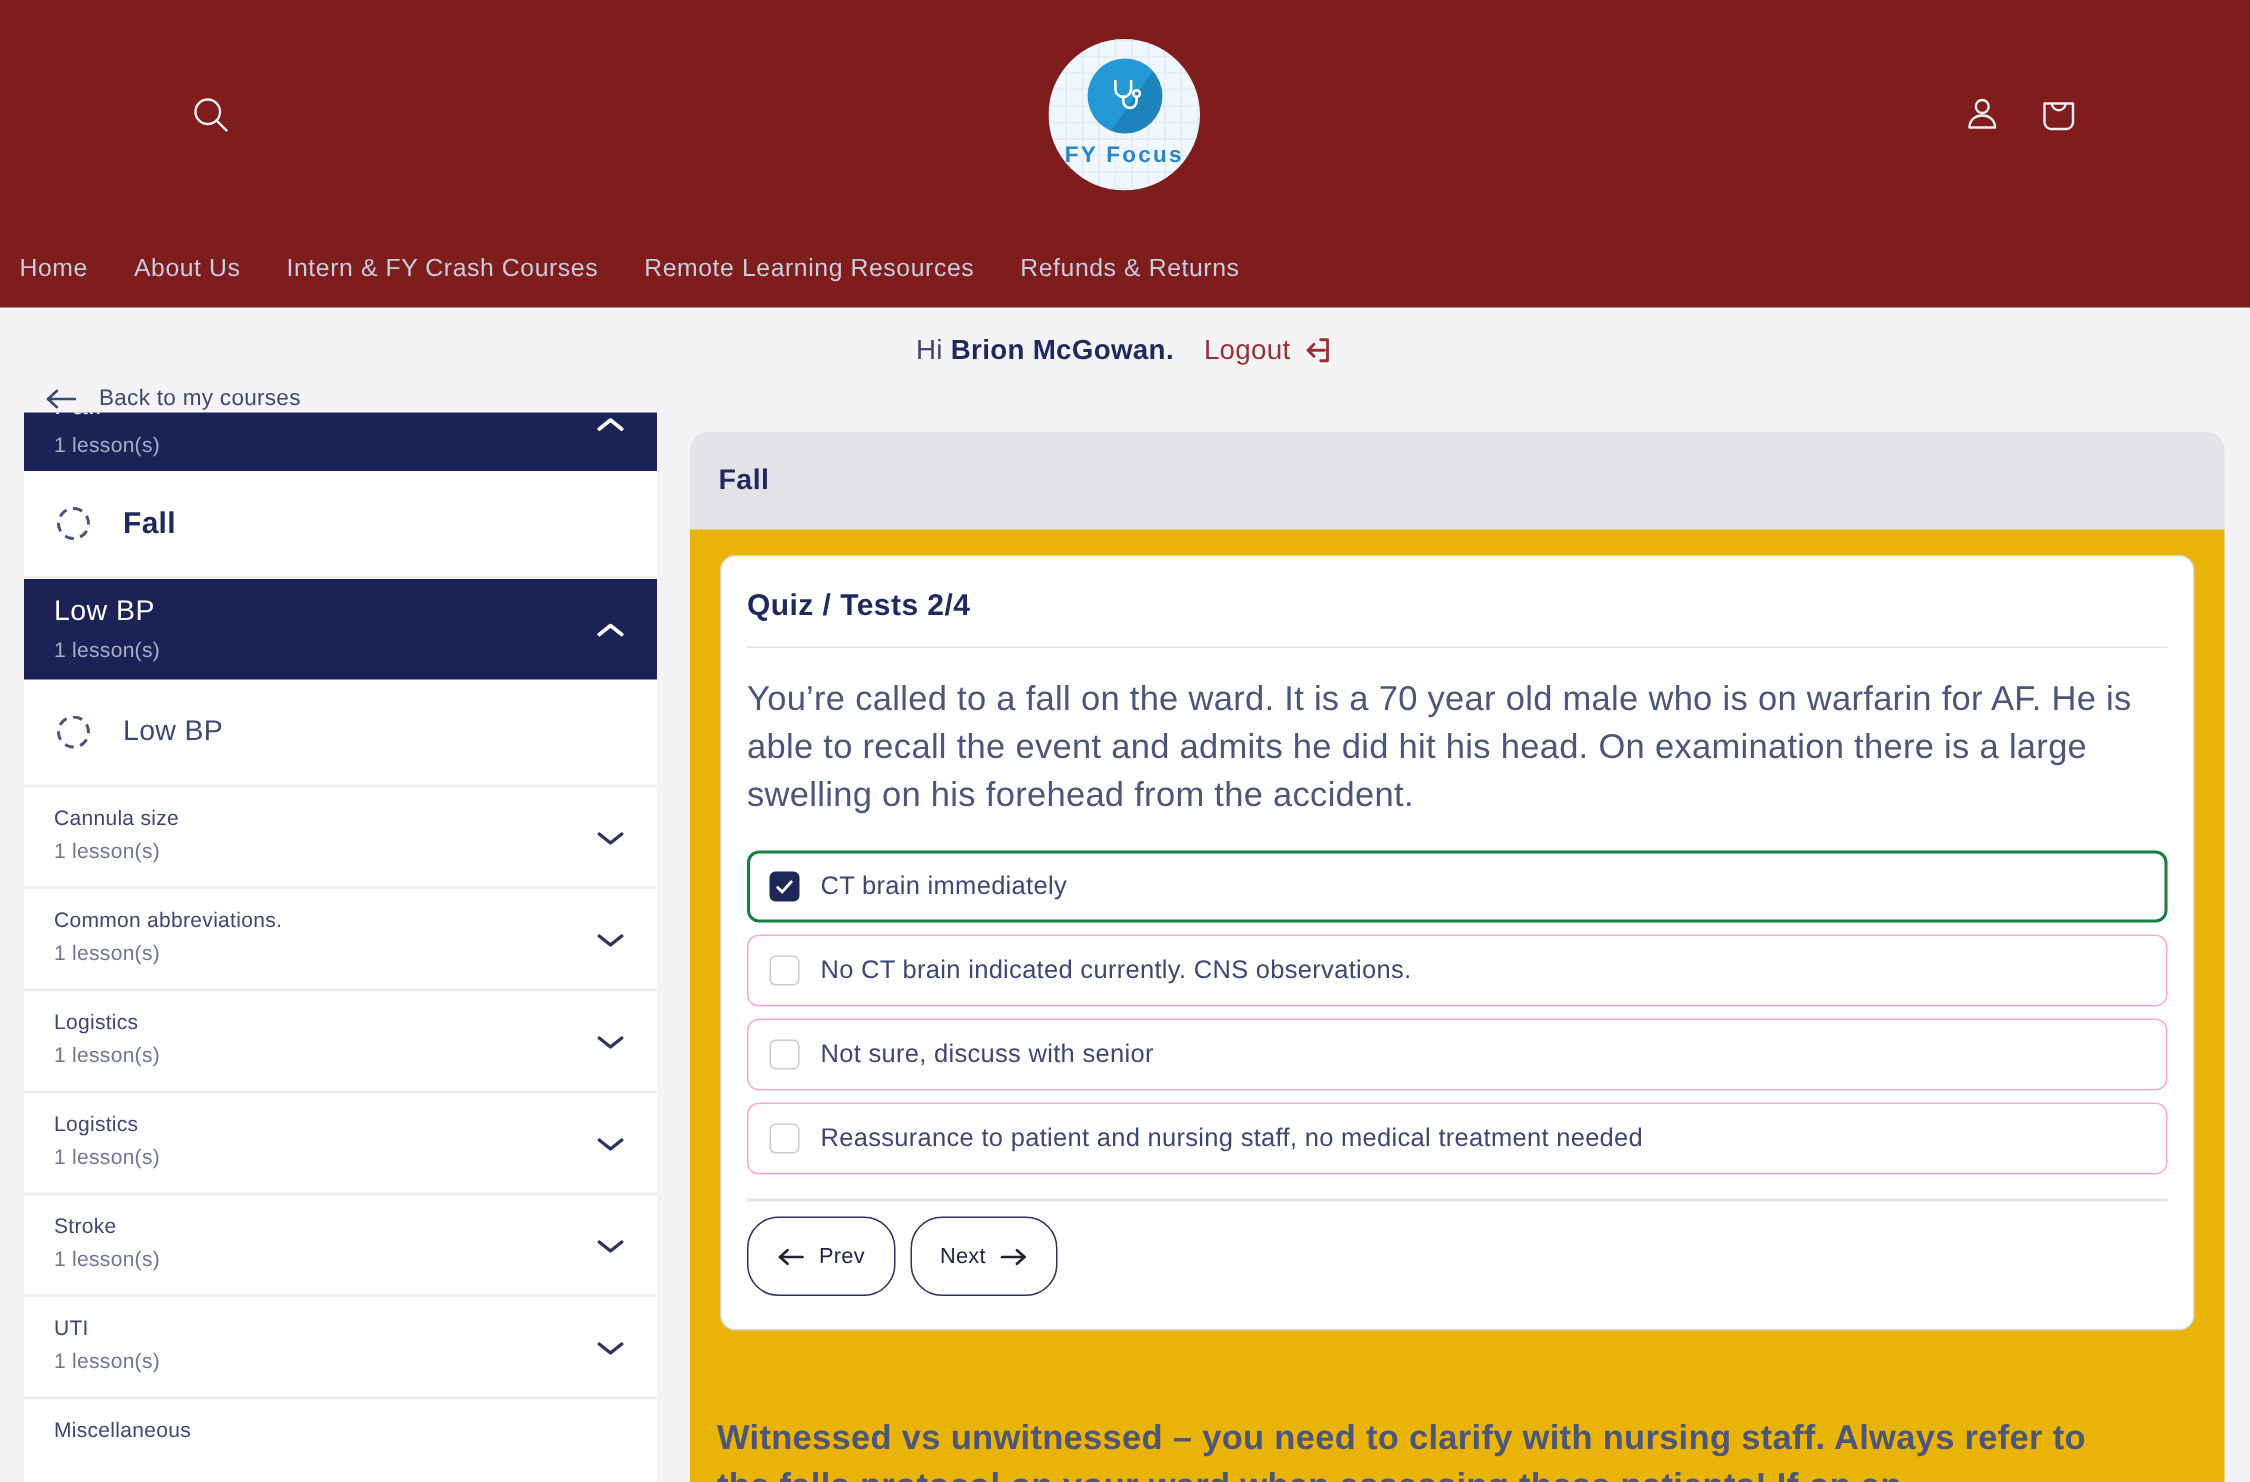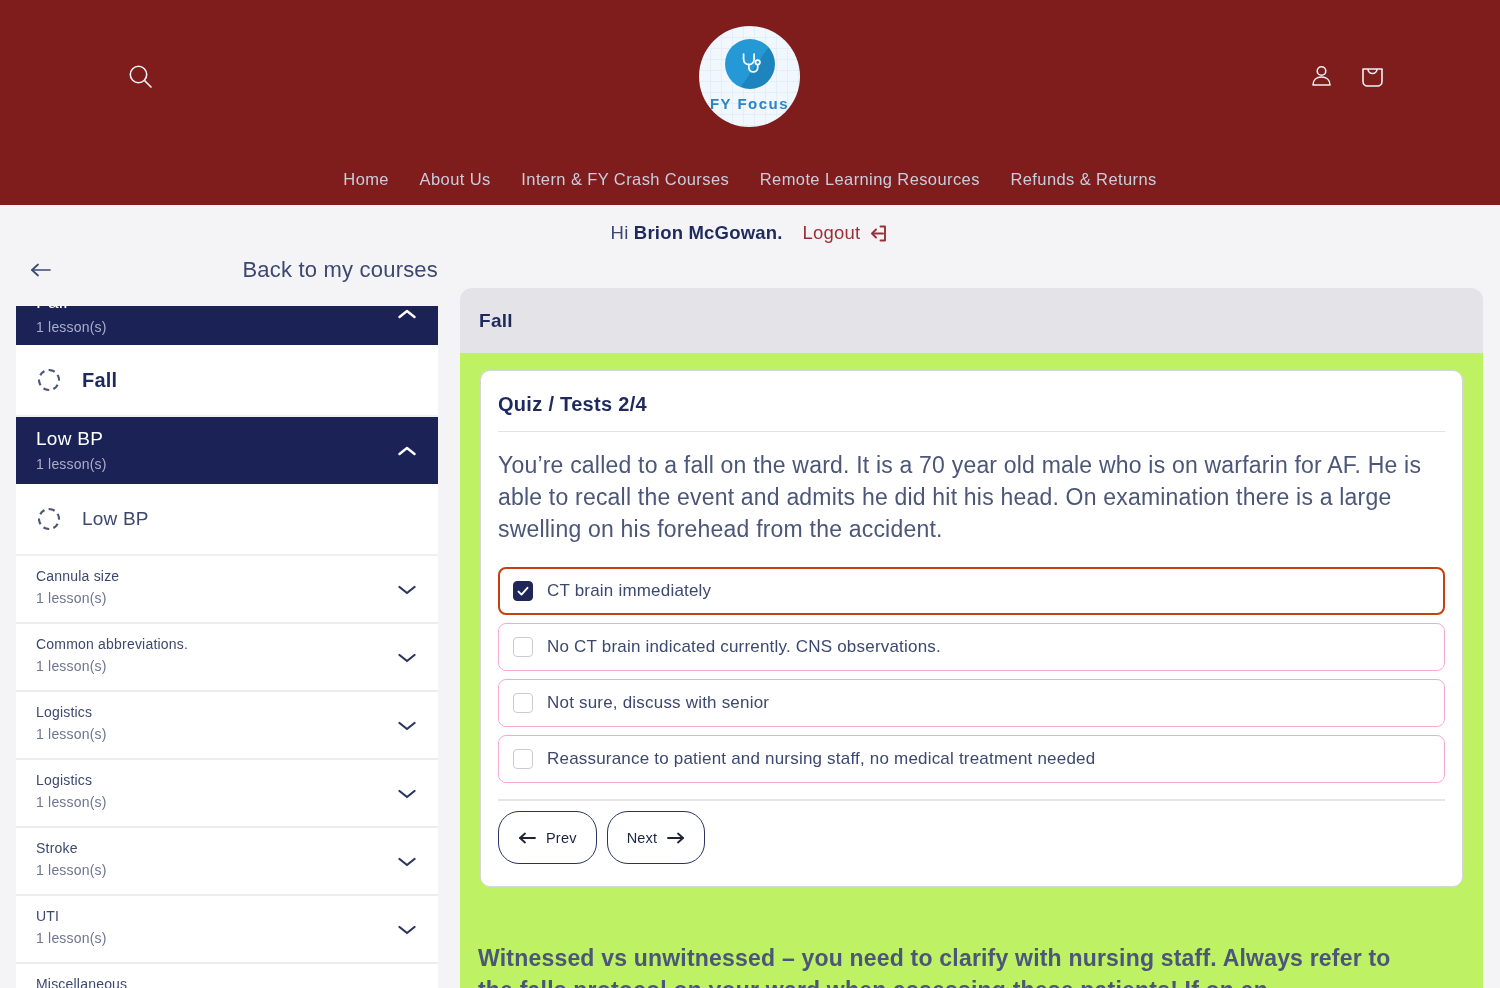--- a/index.html
+++ b/index.html
@@ -39,21 +39,20 @@
     background:linear-gradient(125deg, #2598d6 58%, #1e84bd 58%);
     display:flex; align-items:center; justify-content:center;
   }
   .logo-text {
     margin-top:6px; font-size:15px; font-weight:bold; color:#2b85c8;
     letter-spacing:1.5px;
   }
 
   .main-nav {
     position:absolute; left:0; bottom:16px; width:100%;
-    text-align:center;
   }
   .nav-link {
     display:inline-block; margin:0 13px; font-size:16.5px;
     color:#c7cddd; cursor:pointer; letter-spacing:.4px;
   }
 
   
   .greeting-bar {
     position:absolute; top:222px; left:0; width:100%;
     display:flex; justify-content:center; align-items:center; gap:20px;
@@ -63,22 +62,22 @@
   .greet-name { font-weight:bold; color:#1e2a5e; }
   .logout-link {
     display:flex; align-items:center; gap:8px;
     color:#9c2f36; cursor:pointer; font-size:18.5px;
   }
 
   
   .sidebar { position:absolute; left:16px; top:257px; width:422px; }
   .back-link {
     display:flex; align-items:center; gap:14px;
-    font-size:22px; color:#3c4870; cursor:pointer;
-    margin-left:14px; margin-bottom:23px;justify-content:space-between;
+    font-size:15px; color:#3c4870; cursor:pointer;
+    margin-left:14px; margin-bottom:1px;
   }
   .course-list { background:#fff; }
   .clip { overflow:hidden; height:39px; }
   .clip .section-header { margin-top:-26px; }
 
   .section-header {
     position:relative; background:#1b2256; color:#fff;
     padding:11px 50px 12px 20px; cursor:pointer;
   }
   .sh-title { font-size:19px; letter-spacing:.3px; }
@@ -105,40 +104,40 @@
   .sr-sub { font-size:14px; color:#6e7691; margin-top:6px; }
   .sr-chev { position:absolute; right:22px; top:50%; margin-top:-4px; }
 
   
   .lesson-panel { position:absolute; left:460px; top:288px; width:1023px; height:700px; }
   .panel-banner {
     height:65px; background:#e4e4e8; border-radius:12px 12px 0 0;
     display:flex; align-items:center; padding-left:19px;
   }
   .panel-banner-title { font-size:19px; font-weight:bold; color:#1e2a5e; letter-spacing:.3px; }
-  .panel-body { background:#bef264; height:635px; padding:17px 20px 0 20px; }
+  .panel-body { background:#eab308; height:635px; padding:17px 20px 0 20px; }
 
   .quiz-card {
     width:983px; border:1px solid #d6d6da; border-radius:10px;
     background:#fff; padding:22px 17px;
   }
   .quiz-title { font-size:20px; font-weight:bold; color:#1e2a5e; letter-spacing:.3px; }
   .divider { border:none; border-top:1px solid #e3e3e6; margin:15px 0 0 0; }
   .question {
     margin-top:17px; font-size:23px; line-height:32px; color:#4b5678;
     max-width:950px; margin-bottom:22px;
   }
 
   .option {
     display:flex; align-items:center; gap:14px;
     min-height:48px; border:1px solid #f9a8d4; border-radius:8px;
     padding:0 14px; margin-bottom:8px; cursor:pointer; color:#3c4870;
     font-size:17px;
   }
-  .option.selected { border:2px solid #c2410c; padding:3px 13px; }
+  .option.selected { border:2px solid #15803d; padding:3px 13px; }
   .checkbox {
     width:20px; height:20px; border-radius:4px; flex:0 0 auto;
     border:1.5px solid #c9ccd6; background:#fff;
     display:flex; align-items:center; justify-content:center;
   }
   .option.selected .checkbox { background:#1e2757; border-color:#1e2757; }
   .option:not(.selected) .checkmark { display:none; }
 
   .bottom-divider { border:none; border-top:2px solid #e4e4e7; margin:16px 0 0 0; }
   .btn-row { display:flex; gap:10px; margin-top:10px; }

